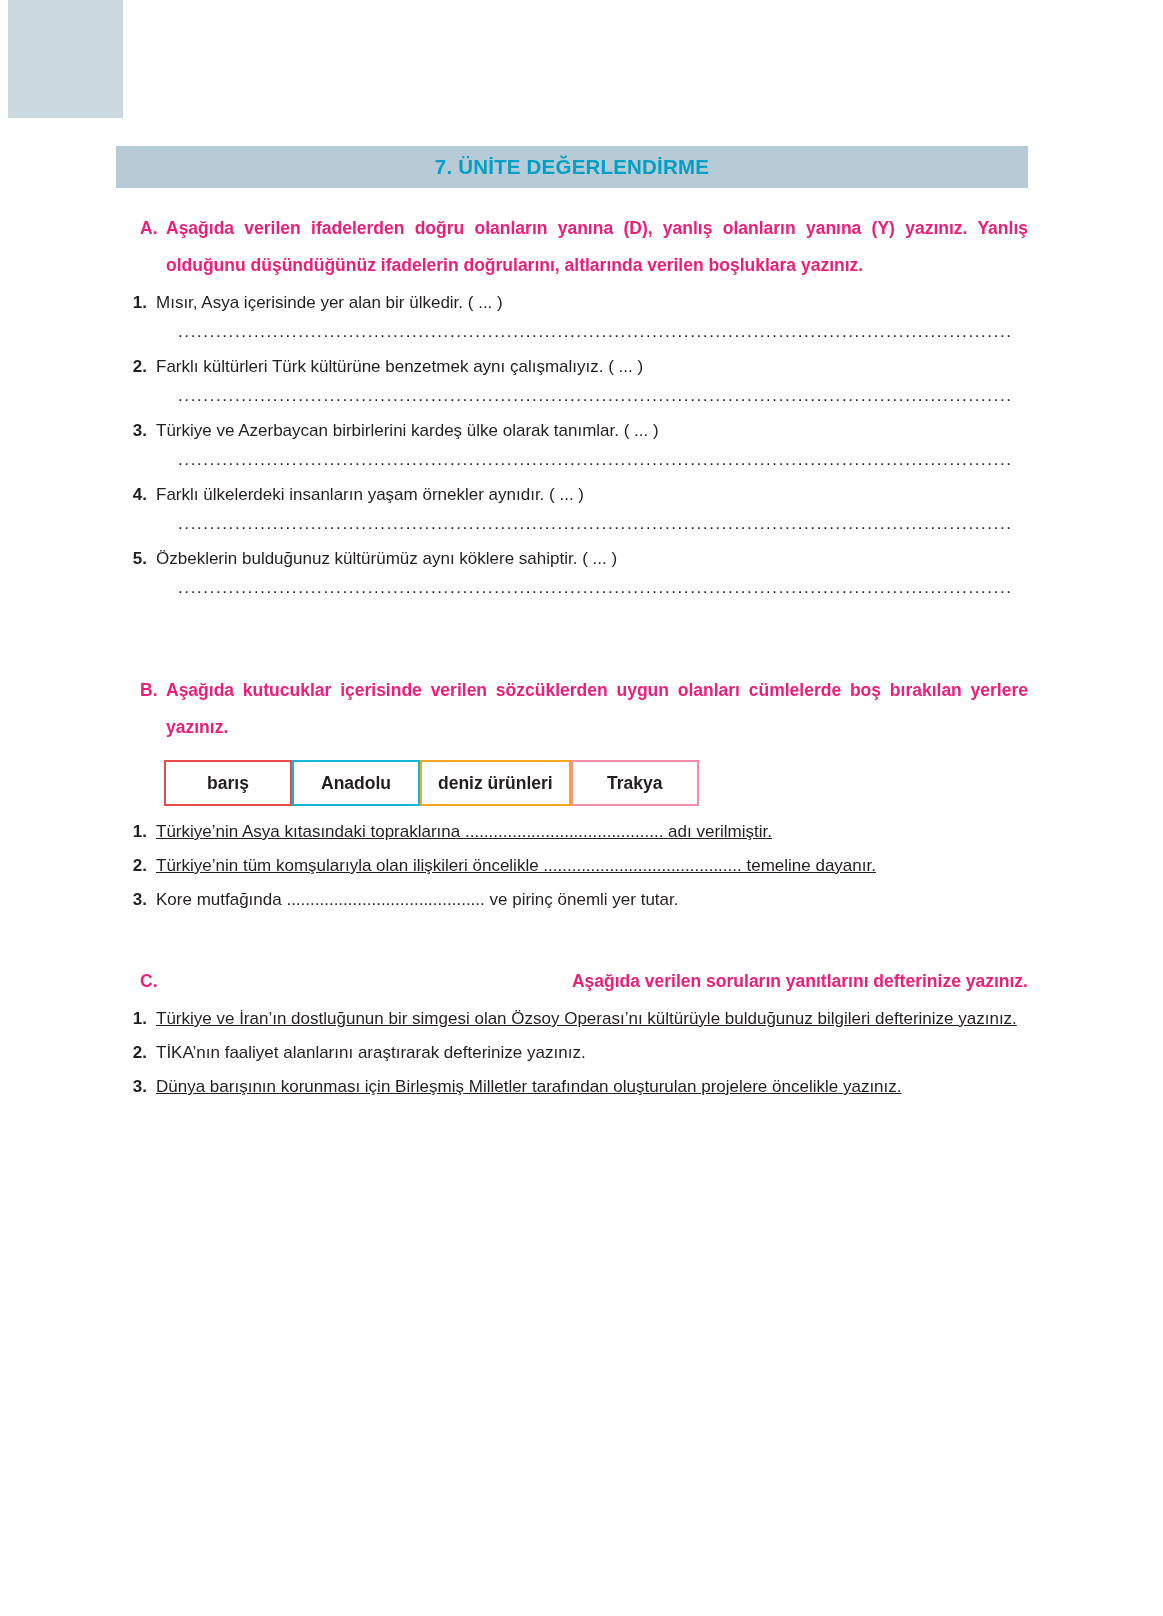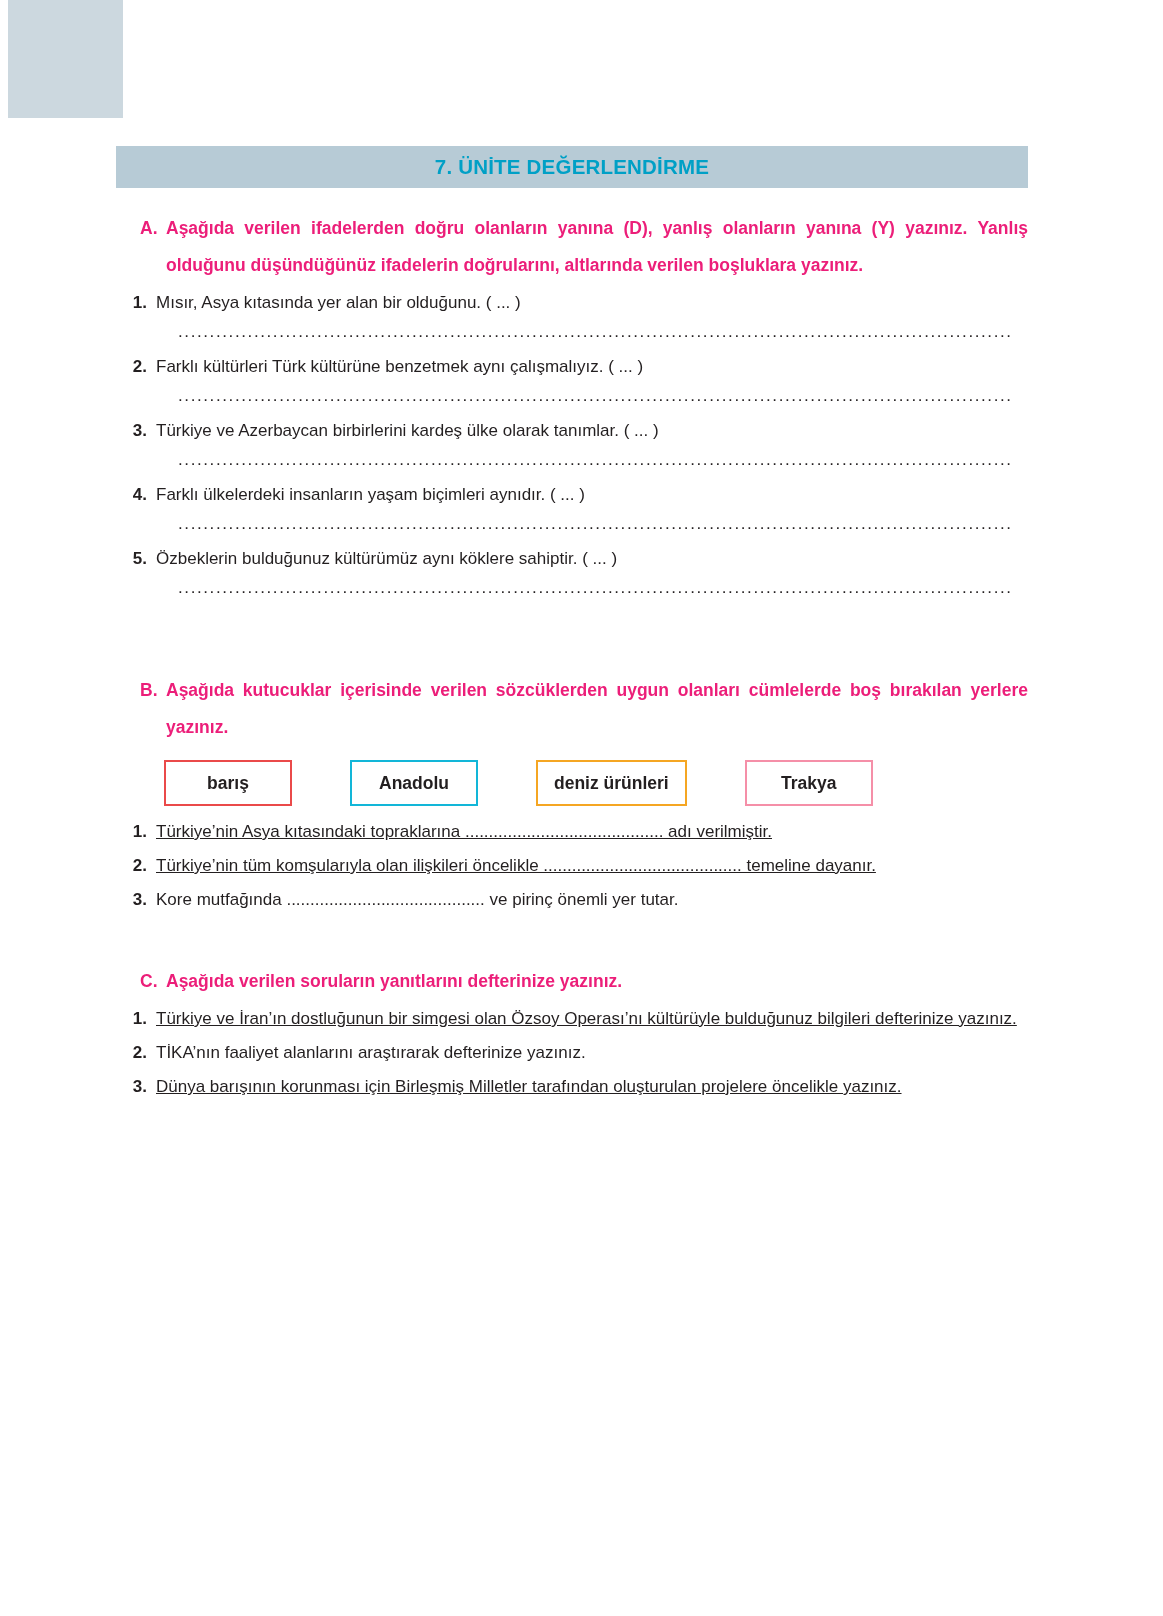--- a/index.html
+++ b/index.html
@@ -73,21 +73,21 @@
     flex: 0 0 50px;
     padding-left: 24px;
     box-sizing: border-box;
   }
   .sec-head .sec-text {
     flex: 1;
     text-align: justify;
     text-justify: inter-word;
   }
   .sec-head .sec-text.nojust {
-    text-align: left;
+    text-align: right;
   }
 
   
   .q-row {
     display: flex;
     align-items: flex-start;
     font-size: 17px;
     line-height: 31px;
     margin-top: 3px;
   }
@@ -114,21 +114,20 @@
     letter-spacing: 1.6px;
     white-space: nowrap;
     overflow: hidden;
     height: 26px;
   }
 
   
   .word-boxes {
     display: flex;
     margin: 14px 0 10px 48px;
-    gap: 58px;
   }
   .word-box {
     border: 2.5px solid #000;
     height: 46px;
     min-width: 128px;
     display: flex;
     align-items: center;
     justify-content: center;
     padding: 0 16px;
     box-sizing: border-box;
@@ -164,39 +163,39 @@
     </div>
 
     <div class="section">
       <div class="sec-head">
         <span class="letter">A.</span>
         <span class="sec-text">Aşağıda verilen ifadelerden doğru olanların yanına (D), yanlış olanların yanına (Y) yazınız. Yanlış olduğunu düşündüğünüz ifadelerin doğrularını, altlarında verilen boşluklara yazınız.</span>
       </div>
 
       <div class="q-row">
         <span class="num">1.</span>
-        <span class="q-text">Mısır, Asya kıtasında yer alan bir olduğunu. ( ... )</span>
+        <span class="q-text">Mısır, Asya içerisinde yer alan bir ülkedir. ( ... )</span>
       </div>
       <div class="dots-line">....................................................................................................................................</div>
 
       <div class="q-row">
         <span class="num">2.</span>
         <span class="q-text">Farklı kültürleri Türk kültürüne benzetmek aynı çalışmalıyız. ( ... )</span>
       </div>
       <div class="dots-line">....................................................................................................................................</div>
 
       <div class="q-row">
         <span class="num">3.</span>
         <span class="q-text">Türkiye ve Azerbaycan birbirlerini kardeş ülke olarak tanımlar. ( ... )</span>
       </div>
       <div class="dots-line">....................................................................................................................................</div>
 
       <div class="q-row">
         <span class="num">4.</span>
-        <span class="q-text">Farklı ülkelerdeki insanların yaşam biçimleri aynıdır. ( ... )</span>
+        <span class="q-text">Farklı ülkelerdeki insanların yaşam örnekler aynıdır. ( ... )</span>
       </div>
       <div class="dots-line">....................................................................................................................................</div>
 
       <div class="q-row">
         <span class="num">5.</span>
         <span class="q-text">Özbeklerin bulduğunuz kültürümüz aynı köklere sahiptir. ( ... )</span>
       </div>
       <div class="dots-line">....................................................................................................................................</div>
     </div>
 

